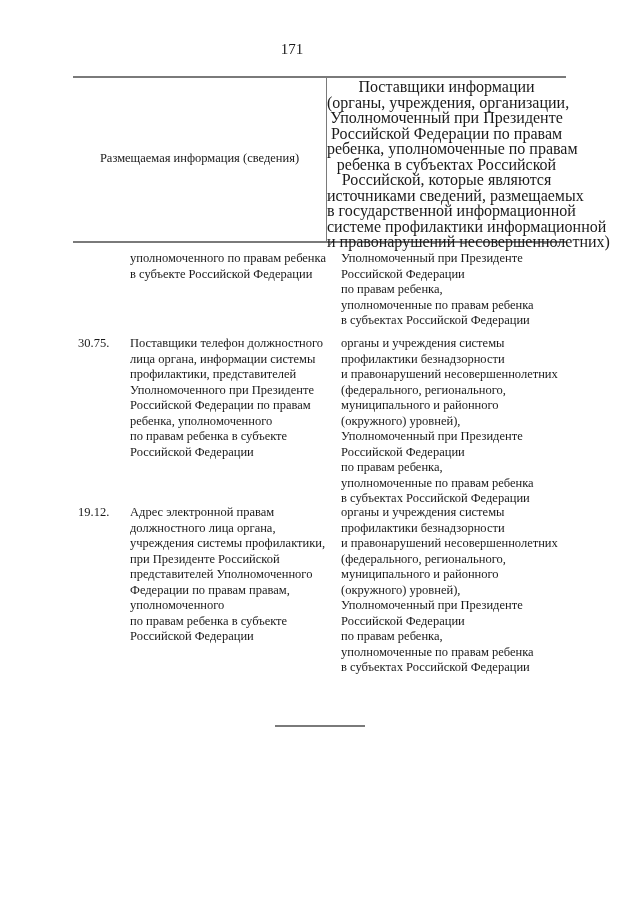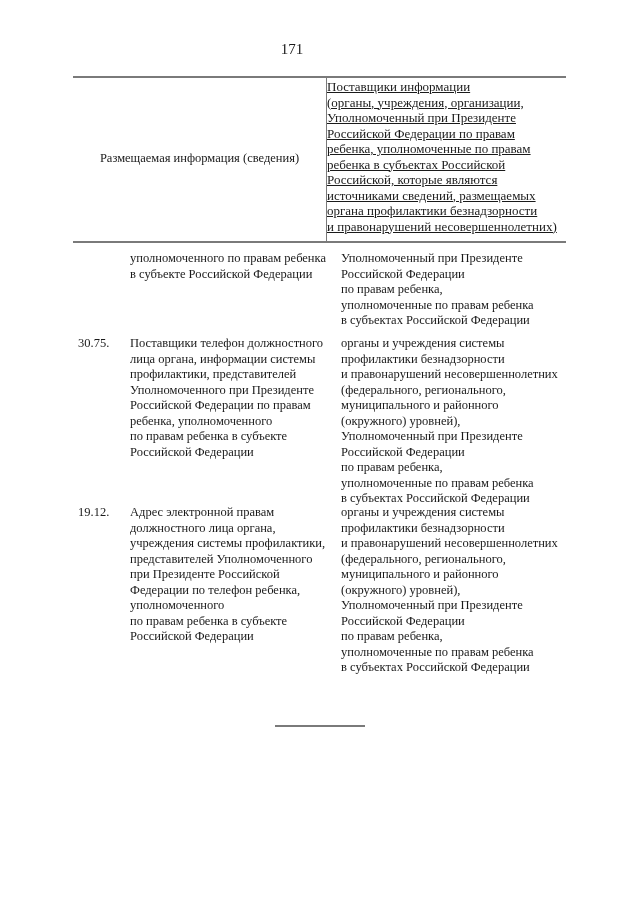--- a/index.html
+++ b/index.html
@@ -5,21 +5,21 @@
   html, body { margin: 0; padding: 0; background: #ffffff; }
   body { width: 640px; height: 905px; position: relative; overflow: hidden;
          font-family: "Liberation Serif", "DejaVu Serif", serif; color: #1a1a1a; }
   .page-number { position: absolute; top: 40px; left: 0; width: 584px; text-align: center;
                  font-size: 15px; line-height: 18px; }
   .rule { position: absolute; background: #7a7a7a; }
   .hdr-left { position: absolute; left: 73px; width: 253px; top: 76px; height: 165px;
               display: flex; align-items: center; justify-content: center; text-align: right;
               font-size: 12.5px; line-height: 15.5px; }
   .hdr-right { position: absolute; left: 327px; width: 239px; top: 79px;
-               font-size: 13px; line-height: 15.5px; text-decoration: underline; }
+               text-align: center; font-size: 16px; line-height: 15.5px; }
   .hdr-right span { display: block; white-space: nowrap; }
   .row { position: absolute; left: 0; width: 640px; font-size: 12.5px; line-height: 15.5px; }
   .num { position: absolute; left: 78px; }
   .col-left { position: absolute; left: 118px; width: 210px; }
   .col-right { position: absolute; left: 329px; width: 240px; }
   .col-left span, .col-right span { display: block; white-space: nowrap; margin-left: 12px; }
   .end-rule { position: absolute; left: 275px; top: 725px; width: 90px; height: 1.5px; background: #7a7a7a; }
 </style>
 </head>
 <body>
@@ -36,21 +36,22 @@
 
 <div class="hdr-right">
   <span>Поставщики информации</span>
   <span>(органы, учреждения, организации,</span>
   <span>Уполномоченный при Президенте</span>
   <span>Российской Федерации по правам</span>
   <span>ребенка, уполномоченные по правам</span>
   <span>ребенка в субъектах Российской</span>
   <span>Российской, которые являются</span>
   <span>источниками сведений, размещаемых</span>
-  <span>органа профилактики безнадзорности</span>
+  <span>в государственной информационной</span>
+  <span>системе профилактики информационной</span>
   <span>и правонарушений несовершеннолетних)</span>
 </div>
 
 <div class="row" style="top:251px;">
   <div class="num"></div>
   <div class="col-left">
     <span>уполномоченного по правам ребенка</span>
     <span>в субъекте Российской Федерации</span>
   </div>
   <div class="col-right">
@@ -88,23 +89,23 @@
     <span>в субъектах Российской Федерации</span>
   </div>
 </div>
 
 <div class="row" style="top:505px;">
   <div class="num">19.12.</div>
   <div class="col-left">
     <span>Адрес электронной правам</span>
     <span>должностного лица органа,</span>
     <span>учреждения системы профилактики,</span>
+    <span>при Президенте Российской</span>
     <span>представителей Уполномоченного</span>
-    <span>при Президенте Российской</span>
-    <span>Федерации по телефон ребенка,</span>
+    <span>Федерации по правам правам,</span>
     <span>уполномоченного</span>
     <span>по правам ребенка в субъекте</span>
     <span>Российской Федерации</span>
   </div>
   <div class="col-right">
     <span>органы и учреждения системы</span>
     <span>профилактики безнадзорности</span>
     <span>и правонарушений несовершеннолетних</span>
     <span>(федерального, регионального,</span>
     <span>муниципального и районного</span>

